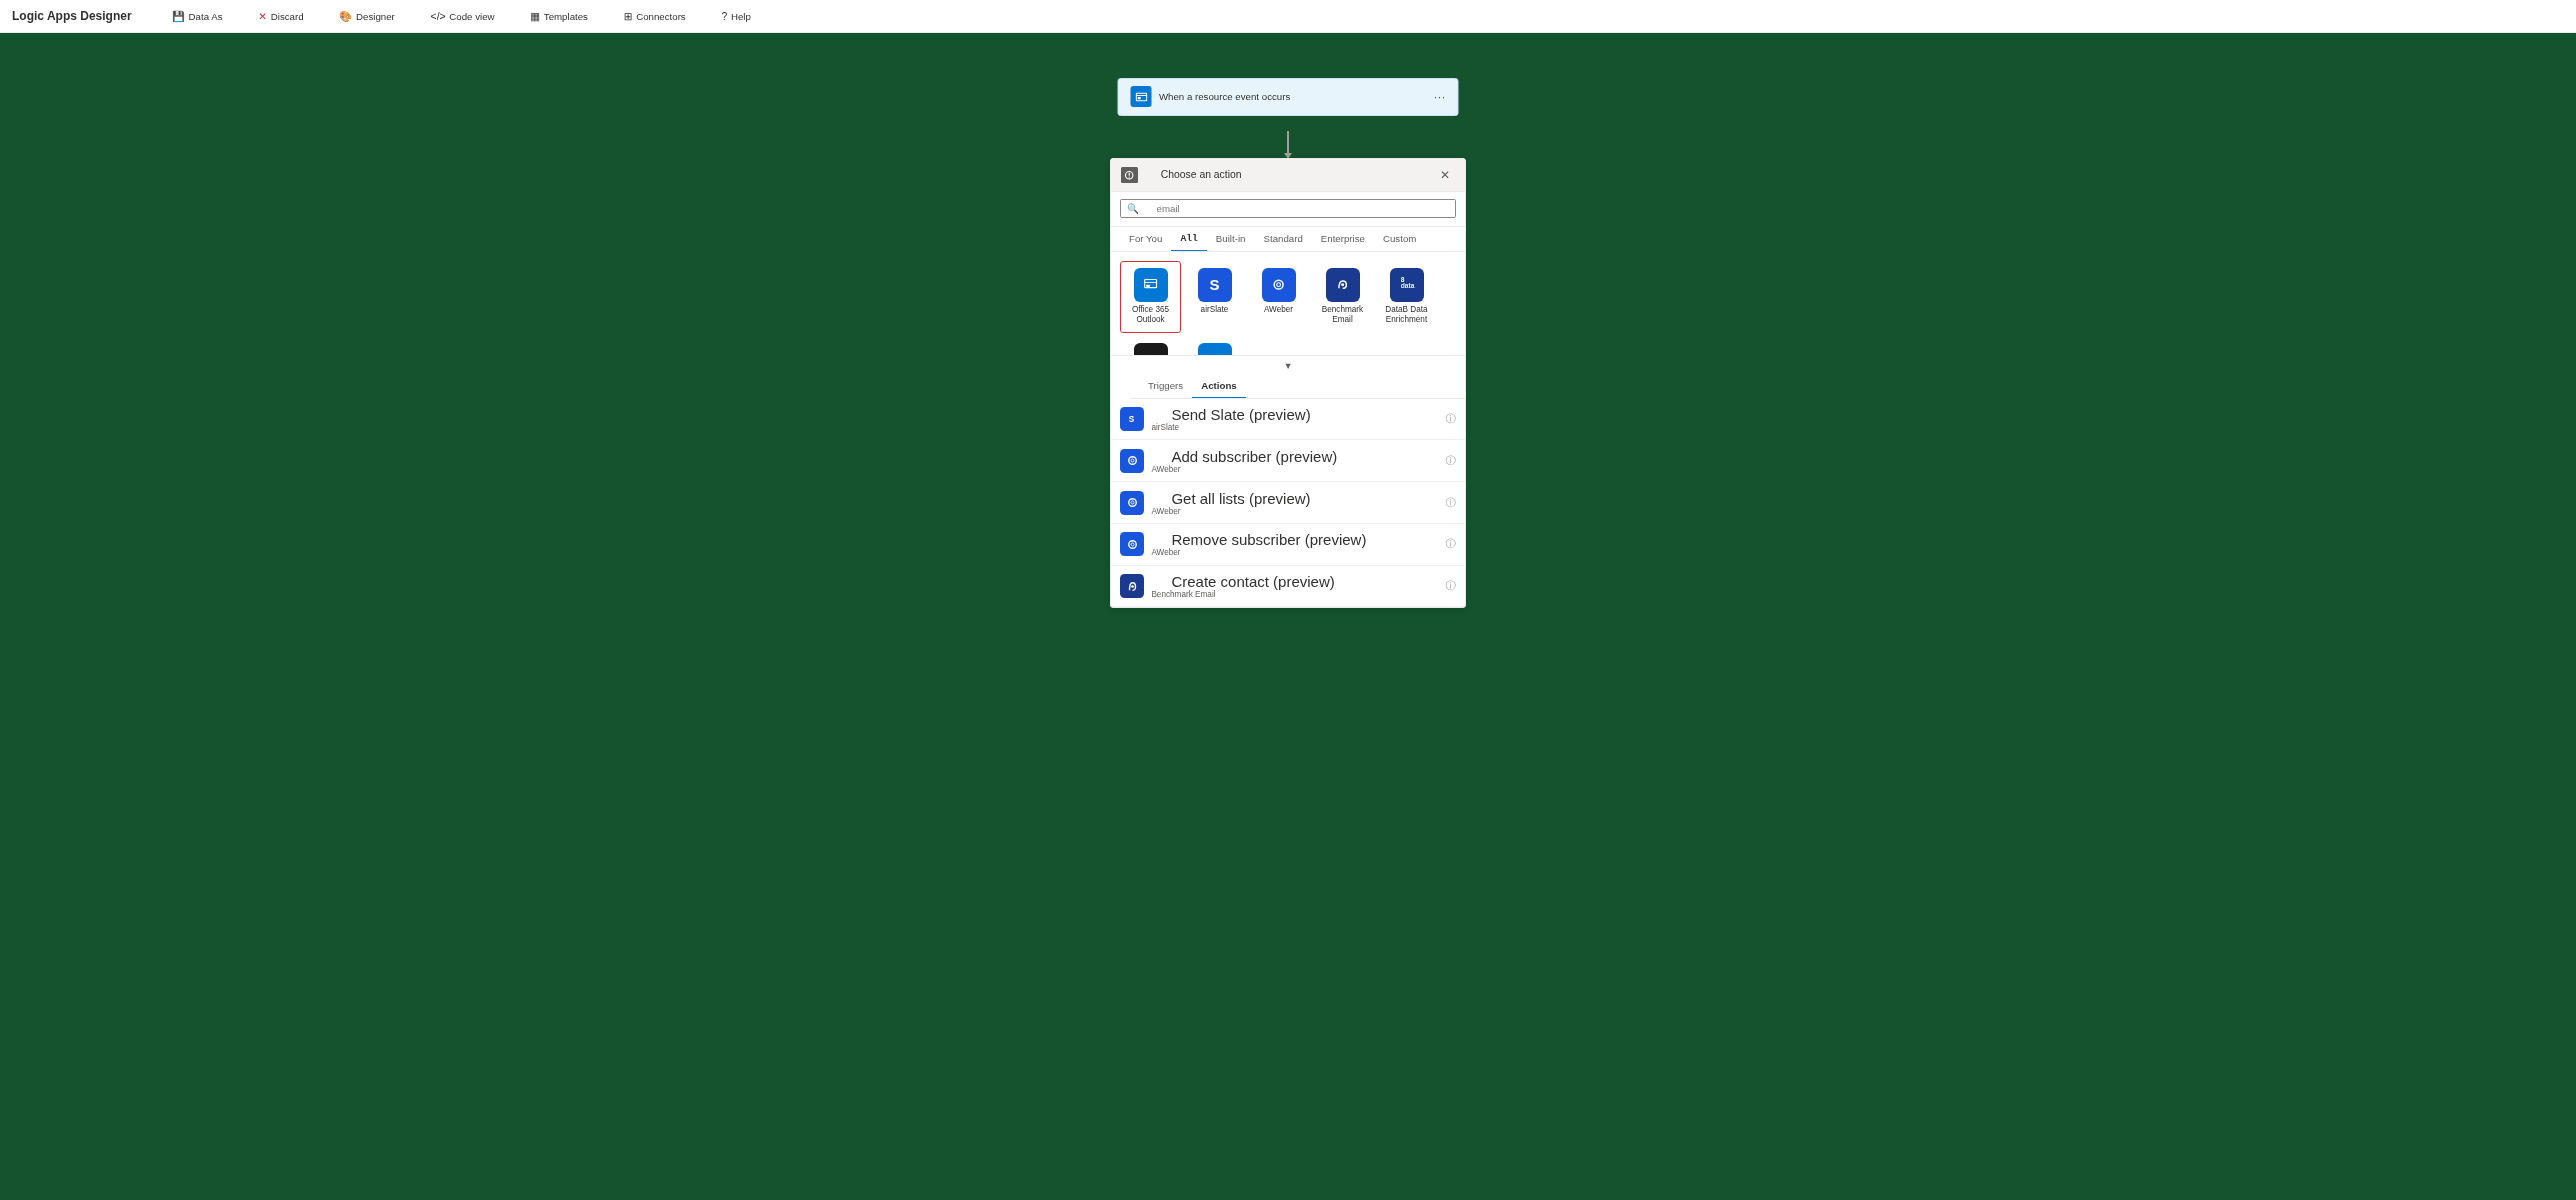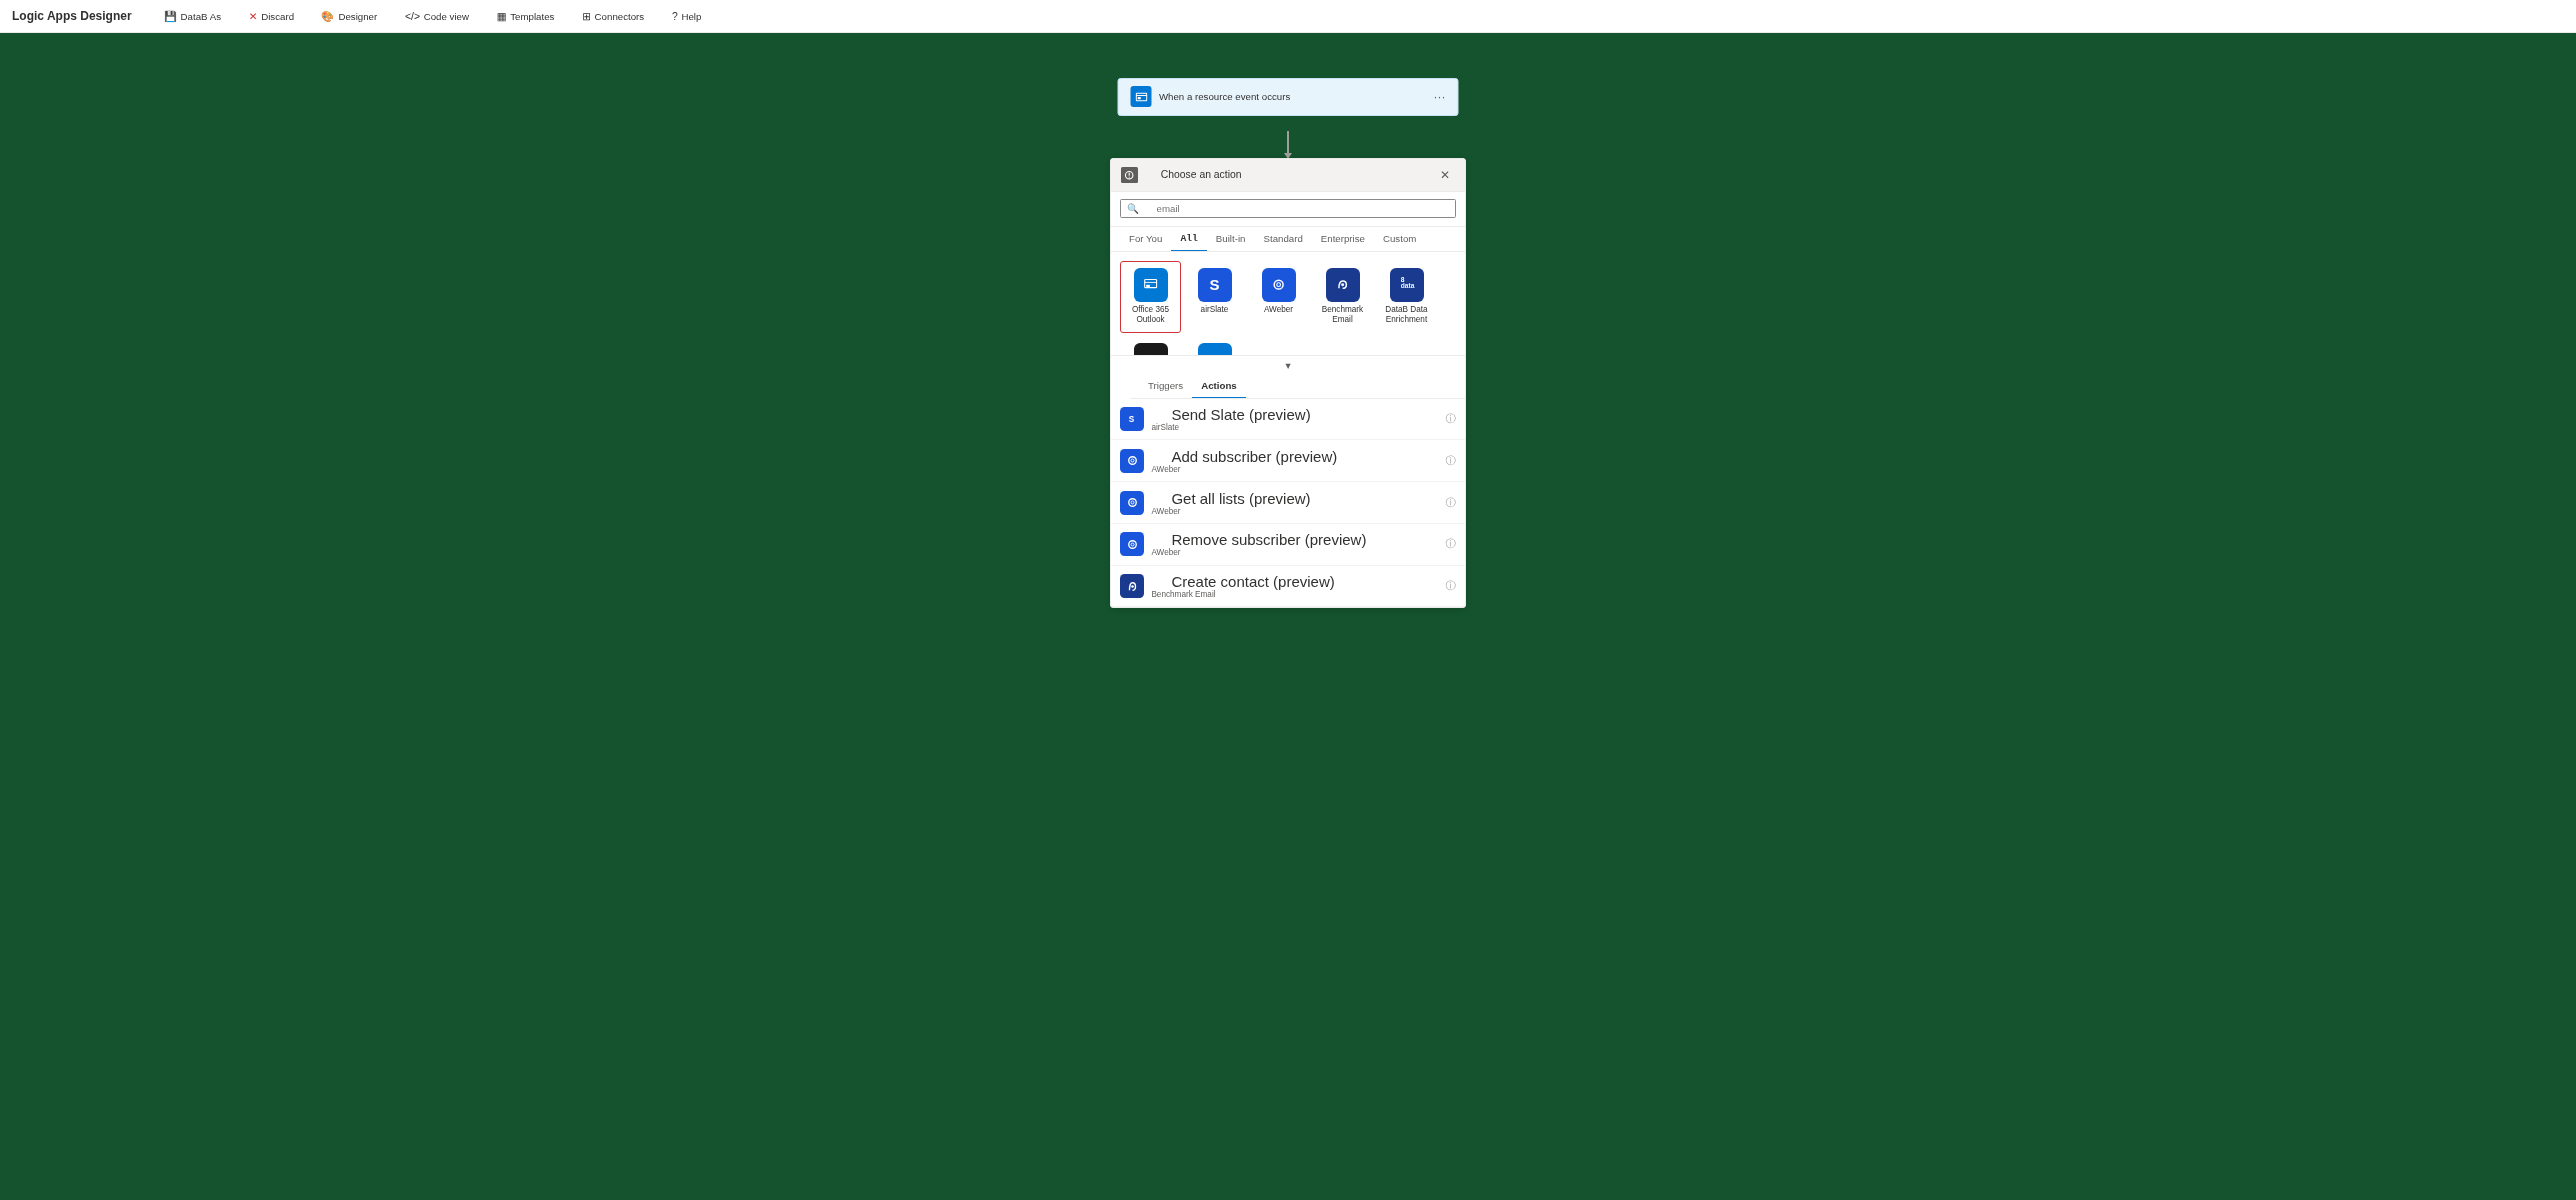--- a/index.html
+++ b/index.html
@@ -13,21 +13,21 @@
     }
 
     
     .top-bar {
       background: #ffffff;
       border-bottom: 0.7px solid #edebe9;
       padding: 0 12px;
       height: 33px;
       display: flex;
       align-items: center;
-      gap: 13px;
+      gap: 21px;
     }
     .app-title {
       font-size: 12px;
       font-weight: 600;
       color: #323130;
       margin-right: 12px;
     }
     .toolbar-btn {
       display: flex;
       align-items: center;
@@ -330,21 +330,21 @@
     ::-webkit-scrollbar-thumb { background: #c8c6c4; border-radius: 3px; }
   </style>
 </head>
 <body>
 
 <div class="top-bar">
   <span class="app-title">Logic Apps Designer</span>
 
   <button class="toolbar-btn">
     <span class="icon">💾</span>
-    <span>DataB As</span>
+    <span>Data As</span>
   </button>
 
   <button class="toolbar-btn discard-btn">
     <span class="icon" style="color:#d13438;">✕</span>
     <span>Discard</span>
   </button>
 
   <button class="toolbar-btn">
     <span class="icon">🎨</span>
     <span>Designer</span>

